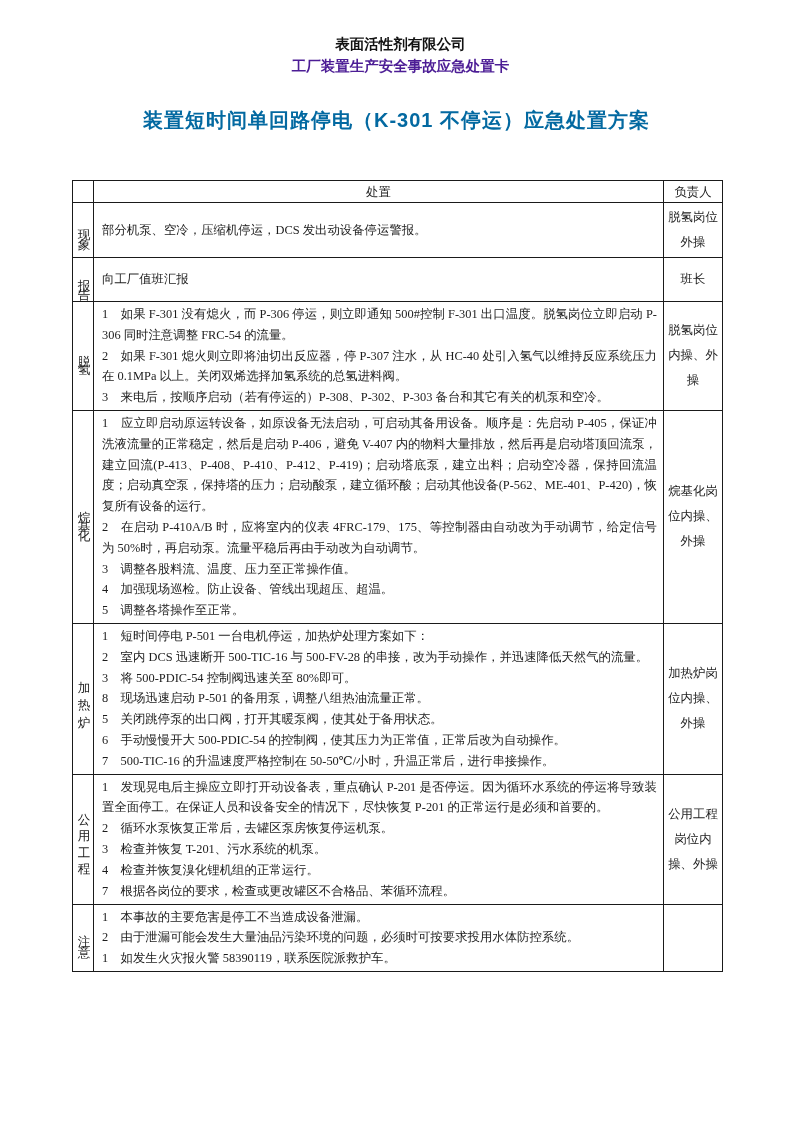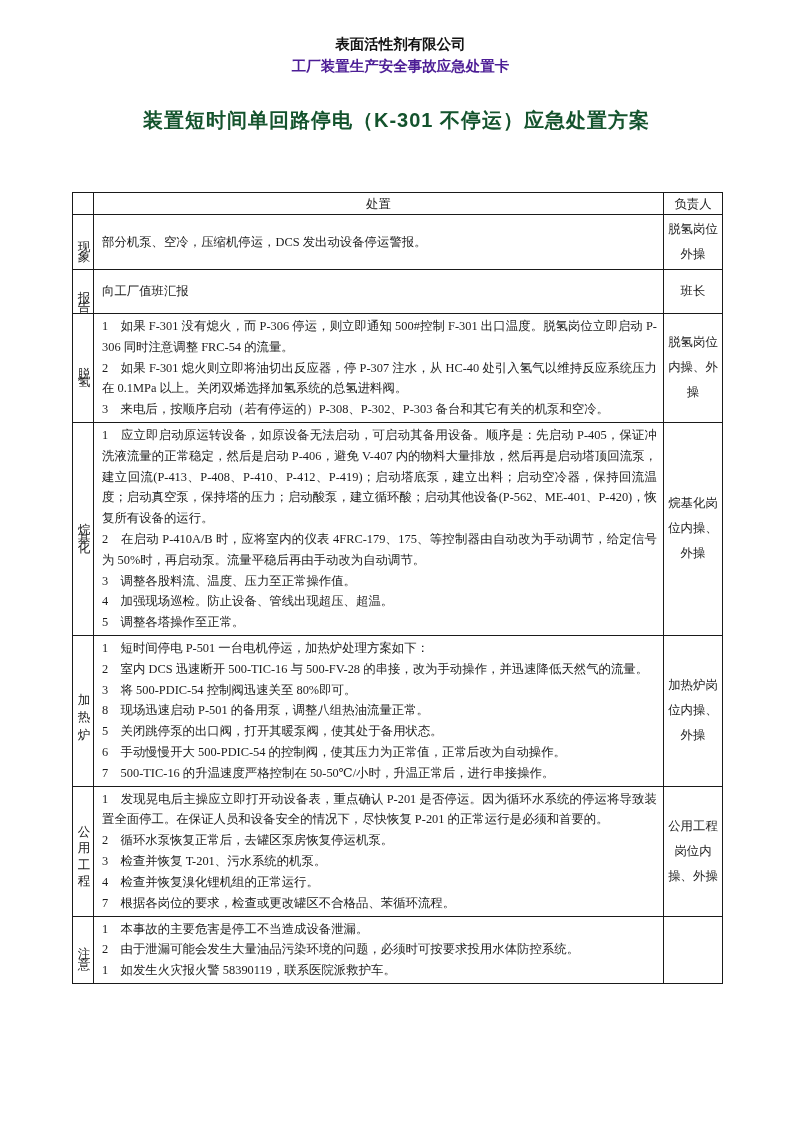--- a/index.html
+++ b/index.html
@@ -30,27 +30,27 @@
     font-size: 14.5px;
     line-height: 22px;
     color: #4c1d95;
   }
   .main-title {
     margin-top: 30px;
     text-align: center;
     font-family: "Liberation Sans", "DejaVu Sans", sans-serif;
     font-weight: 700;
     font-size: 20px;
-    color: #14532d;
+    color: #0369a1;
     letter-spacing: 1px;
   }
   .card-table {
     position: absolute;
     left: 72px;
-    top: 192px;
+    top: 180px;
     width: 650px;
     border-collapse: collapse;
     table-layout: fixed;
   }
   .card-table td {
     border: 1px solid #1a1a1a;
     vertical-align: middle;
     font-size: 12.4px;
   }
   col.c-label { width: 21px; }

